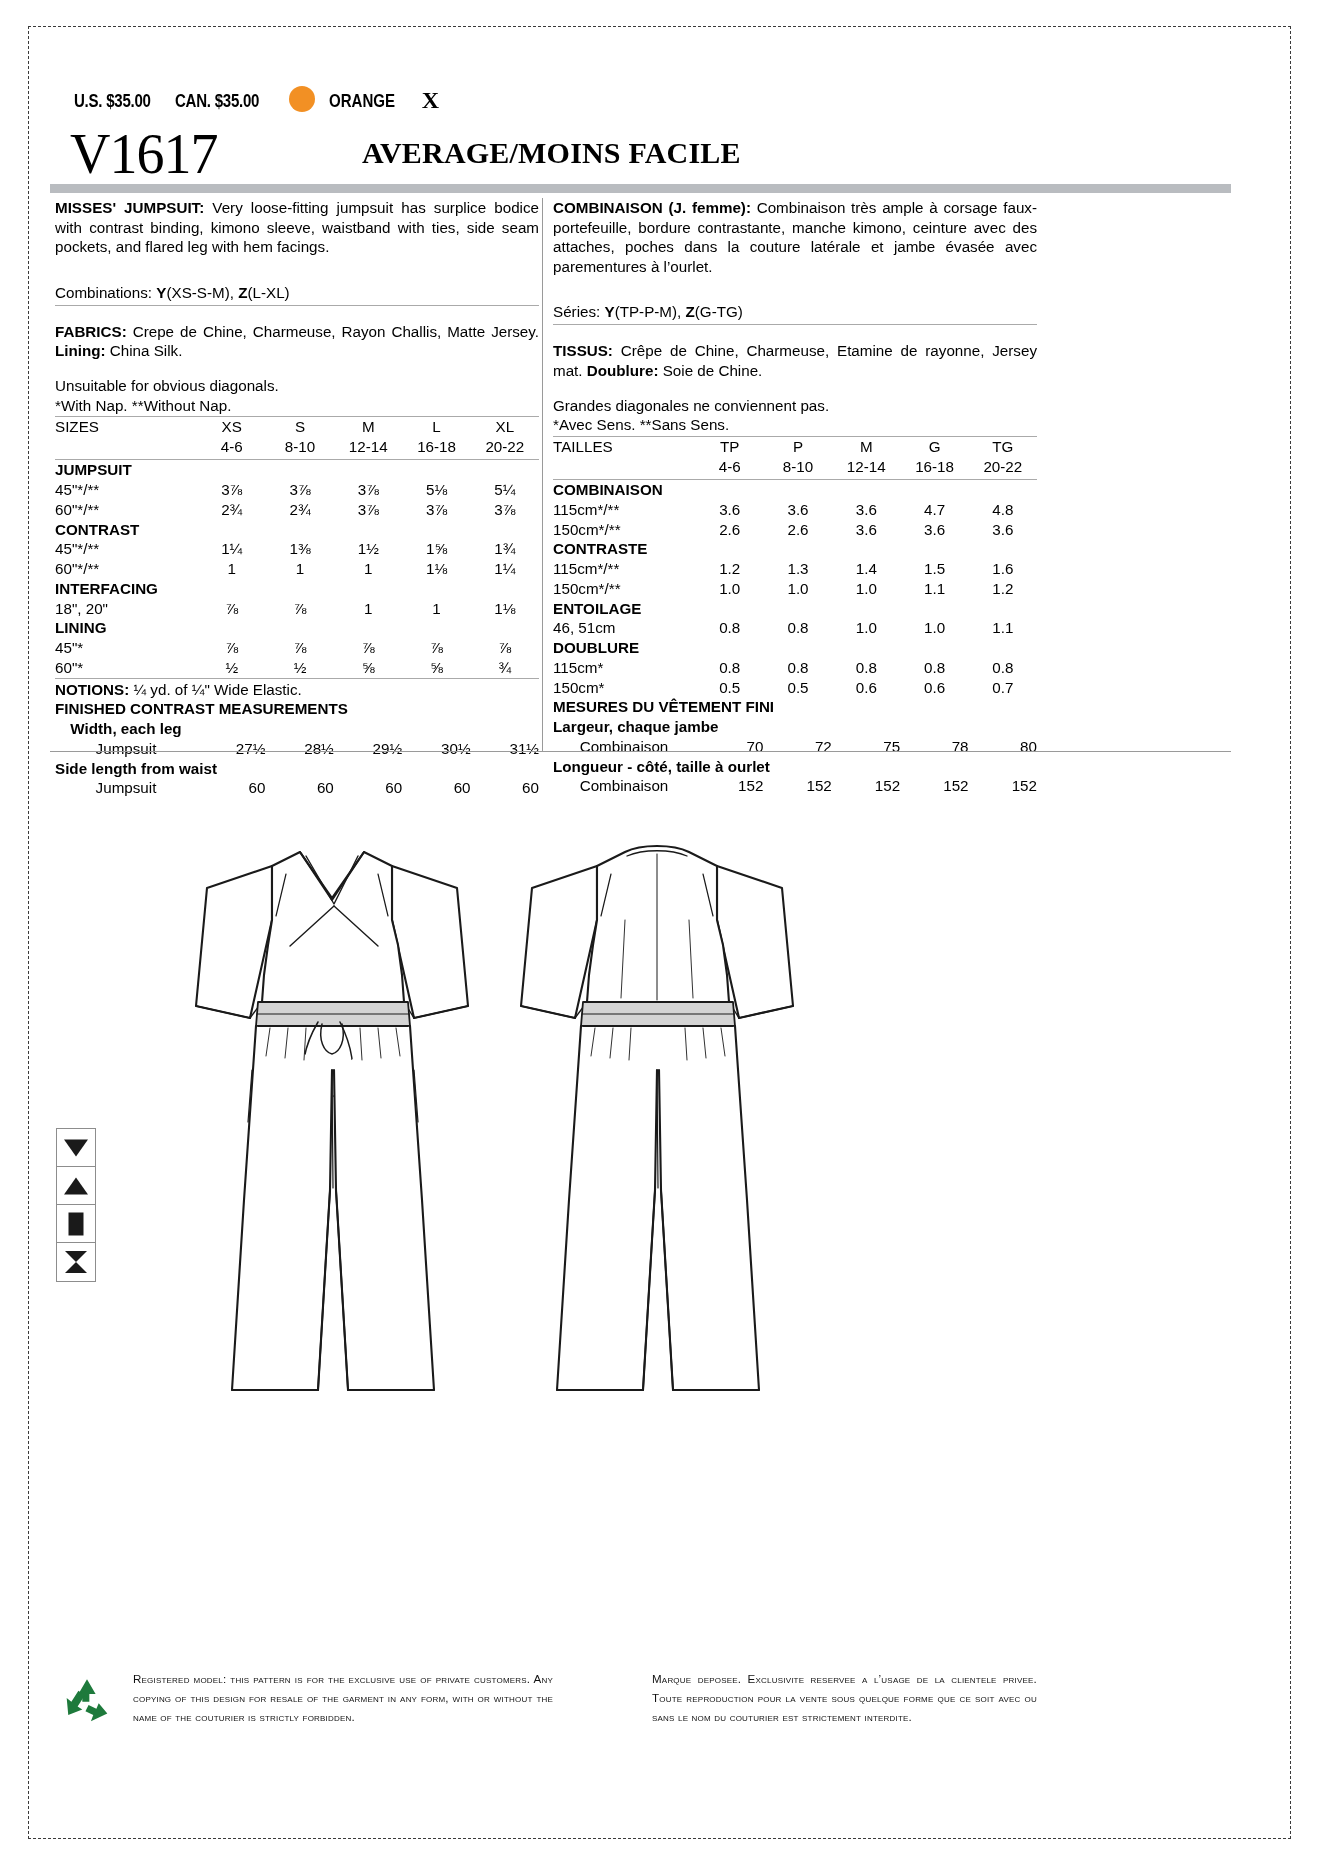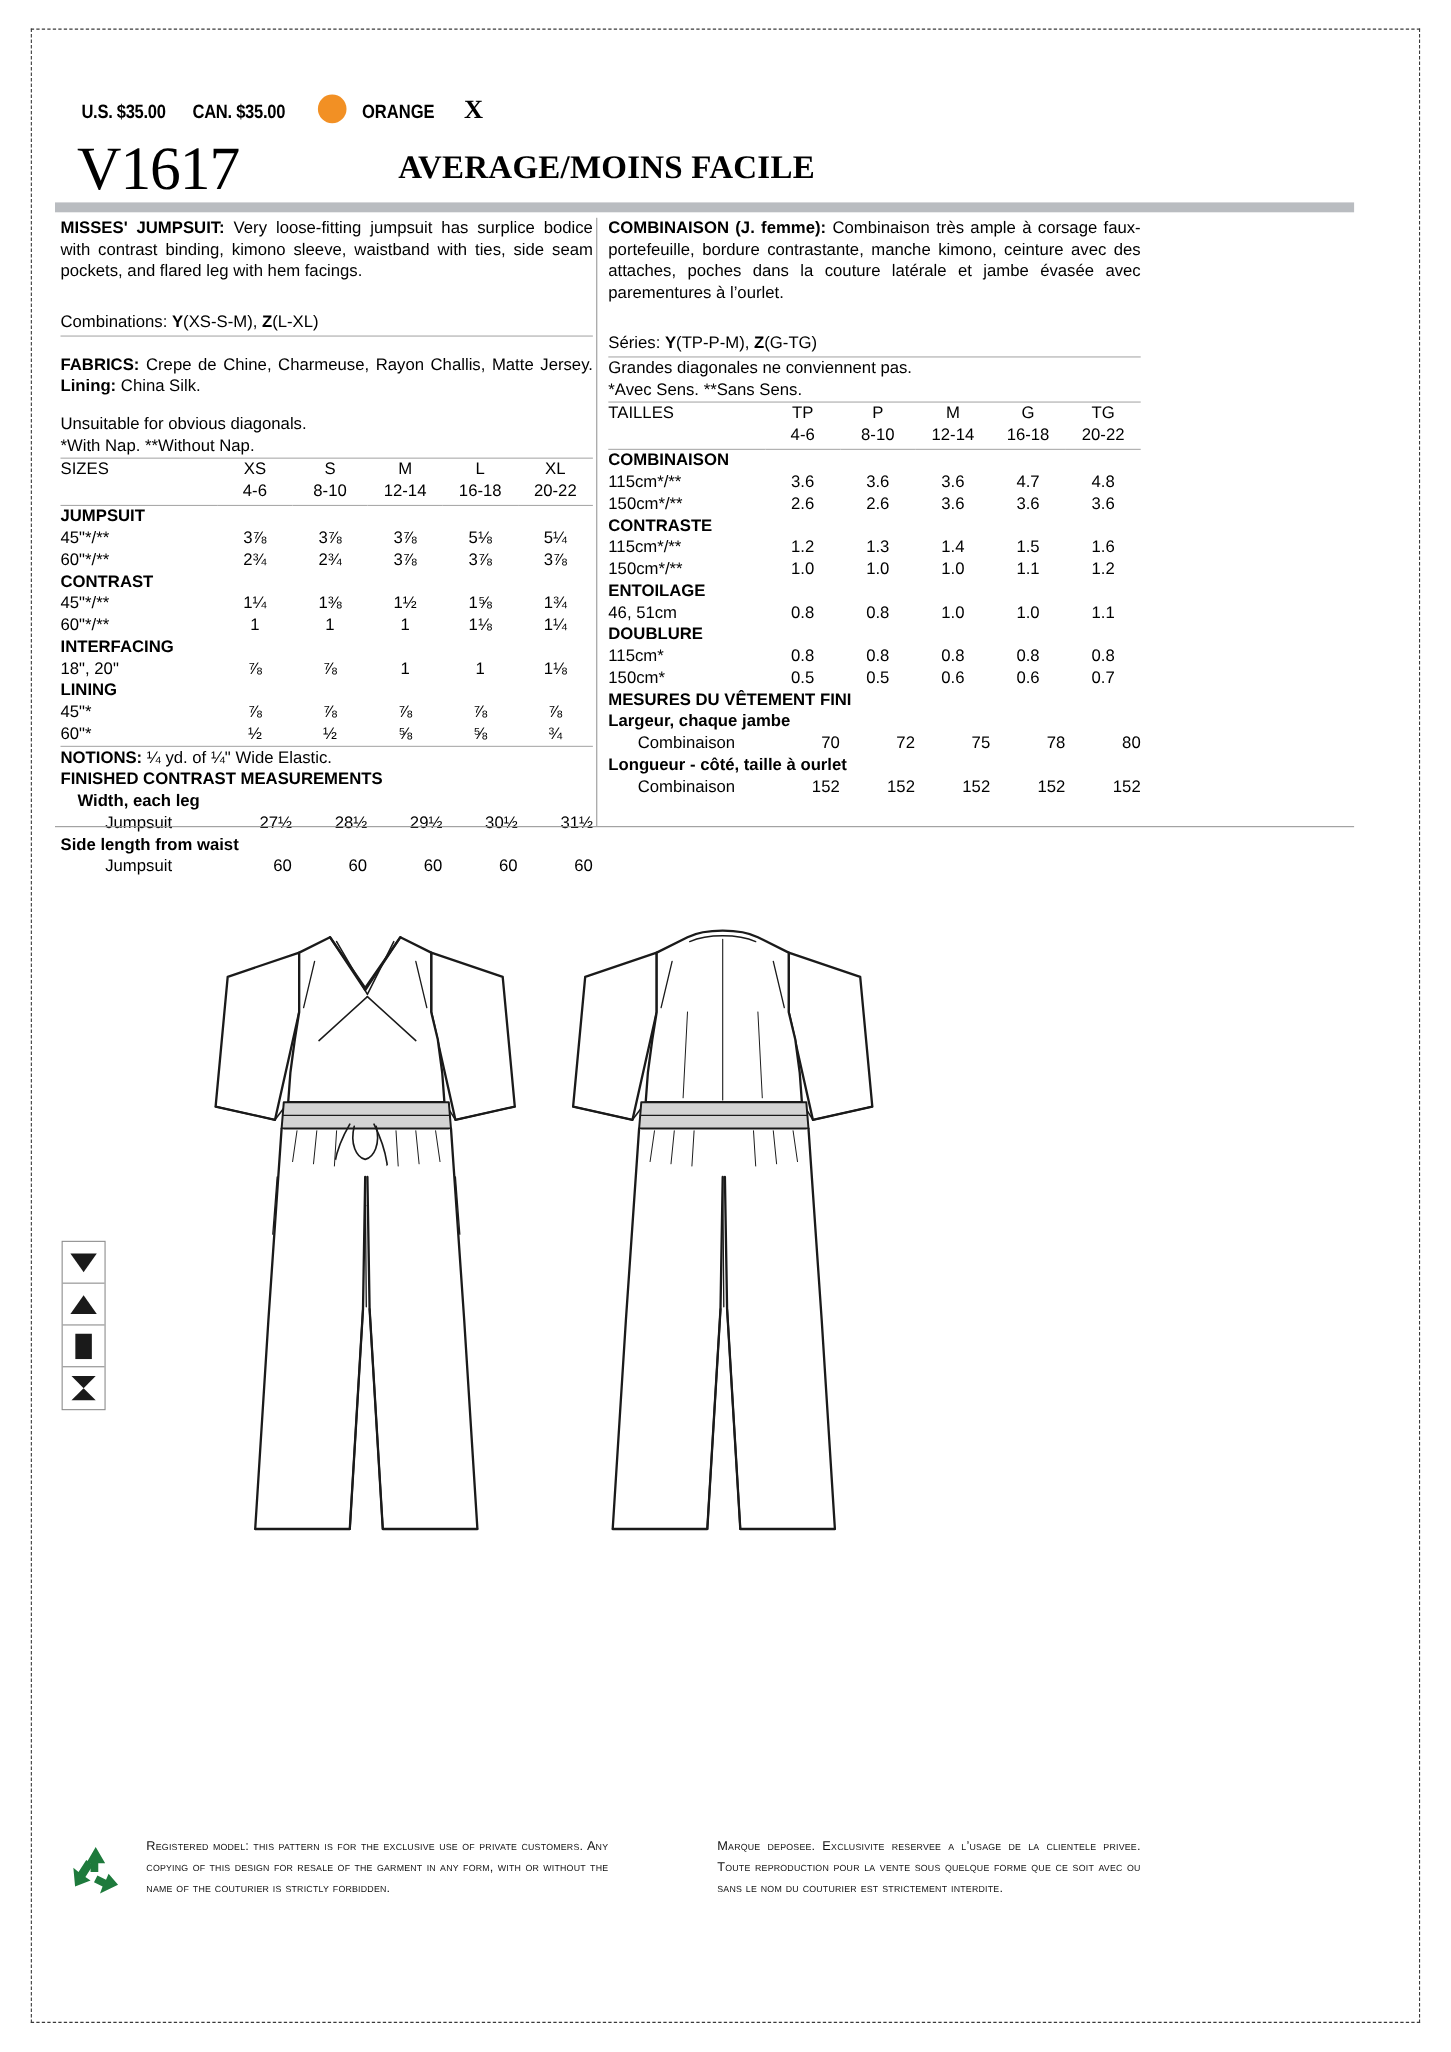--- a/index.html
+++ b/index.html
@@ -402,20 +402,23 @@
     <p class="desc">
       <b>COMBINAISON (J. femme):</b><span> Combinaison très ample à corsage faux-portefeuille, bordure contrastante, manche kimono, ceinture avec des attaches, poches dans la couture latérale et jambe évasée avec parementures à l’ourlet.</span>
     </p>
 
     <div class="spacer-24"></div>
 
     <div class="comb-line">
       <span>Séries: </span><b>Y</b><span>(TP-P-M), </span><b>Z</b><span>(G-TG)</span>
     </div>
 
+    <p class="fabrics">
+      <b>TISSUS:</b><span> Crêpe de Chine, Charmeuse, Etamine de rayonne, Jersey mat. </span><b>Doublure:</b><span> Soie de Chine.</span>
+    </p>
     <div class="plain-line">Grandes diagonales ne conviennent pas.</div>
     <div class="nap-line">*Avec Sens. **Sans Sens.</div>
 
     <table class="yard">
       <tbody id="frYardBody">
           <tr class="hdr-row">
             <td class="lbl">TAILLES</td>
             <td class="v">TP</td>
             <td class="v">P</td>
             <td class="v">M</td>

